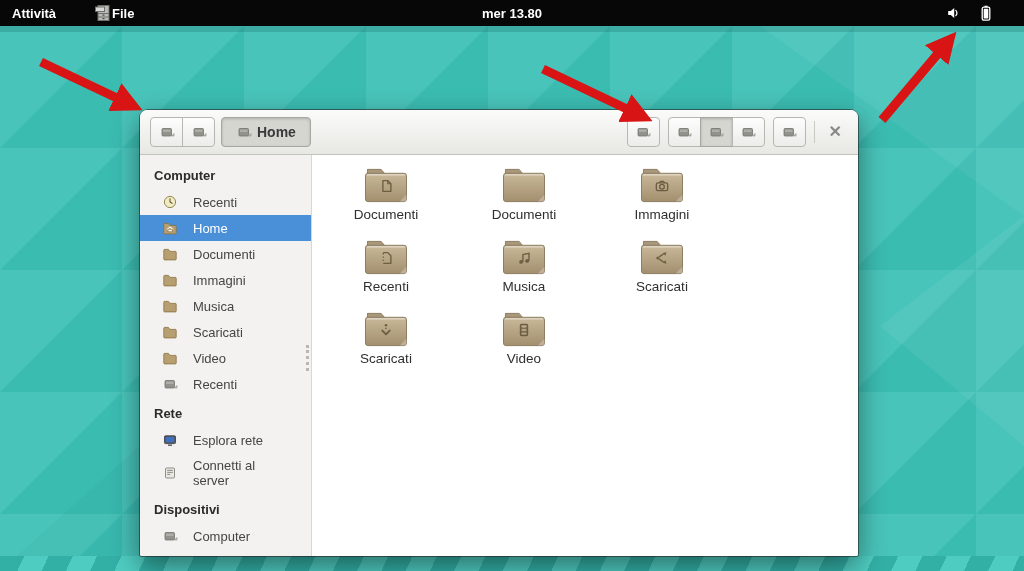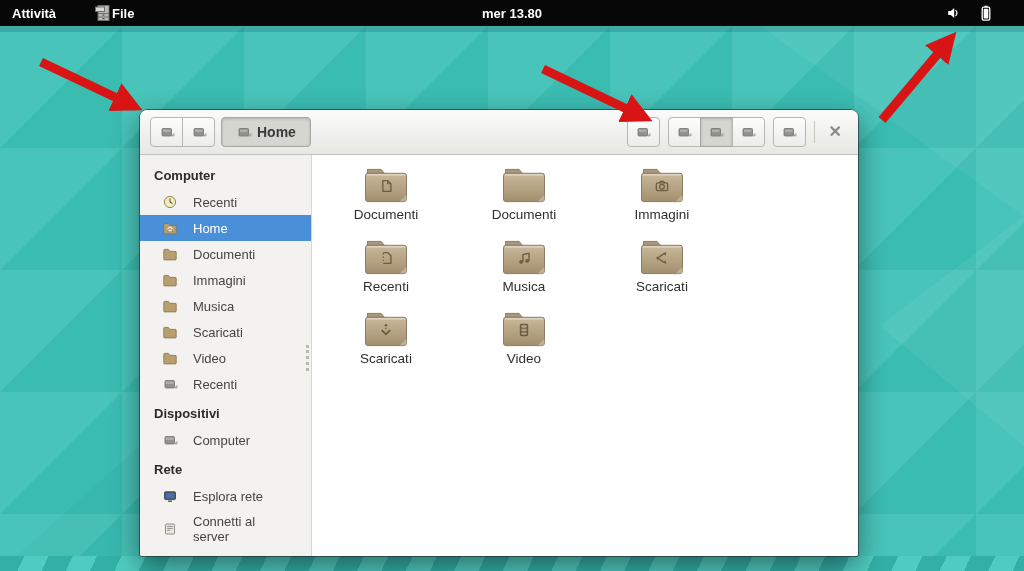--- a/index.html
+++ b/index.html
@@ -289,46 +289,46 @@
   <div class="side-item">
     <svg class="side-icon" width="16" height="16">
                   <use href="#i-generic"></use>
                 </svg>
     <span class="side-label">Recenti</span>
   </div>
 </div>
   </div>
 
   <div class="side-section">
+    <div class="side-heading">Rete</div>
+    <div>
+  <div class="side-item">
+    <svg class="side-icon" width="16" height="16">
+                  <use href="#i-network"></use>
+                </svg>
+    <span class="side-label">Esplora rete</span>
+  </div>
+
+  <div class="side-item">
+    <svg class="side-icon" width="16" height="16">
+                  <use href="#i-server"></use>
+                </svg>
+    <span class="side-label">Connetti al server</span>
+  </div>
+</div>
+  </div>
+
+  <div class="side-section">
     <div class="side-heading">Dispositivi</div>
     <div>
   <div class="side-item">
     <svg class="side-icon" width="16" height="16">
                   <use href="#i-generic"></use>
                 </svg>
     <span class="side-label">Computer</span>
-  </div>
-</div>
-  </div>
-
-  <div class="side-section">
-    <div class="side-heading">Rete</div>
-    <div>
-  <div class="side-item">
-    <svg class="side-icon" width="16" height="16">
-                  <use href="#i-network"></use>
-                </svg>
-    <span class="side-label">Esplora rete</span>
-  </div>
-
-  <div class="side-item">
-    <svg class="side-icon" width="16" height="16">
-                  <use href="#i-server"></use>
-                </svg>
-    <span class="side-label">Connetti al server</span>
   </div>
 </div>
   </div>
 </div>
       <div class="side-scroll"></div>
     </div>
     <div class="content">
   <div class="folder-item">
     <svg width="52" height="41" viewBox="0 0 52 42">
       <path d="M7 4.5h14l5 6H7z" fill="#a8977a" stroke="#8b7a5e"></path>

